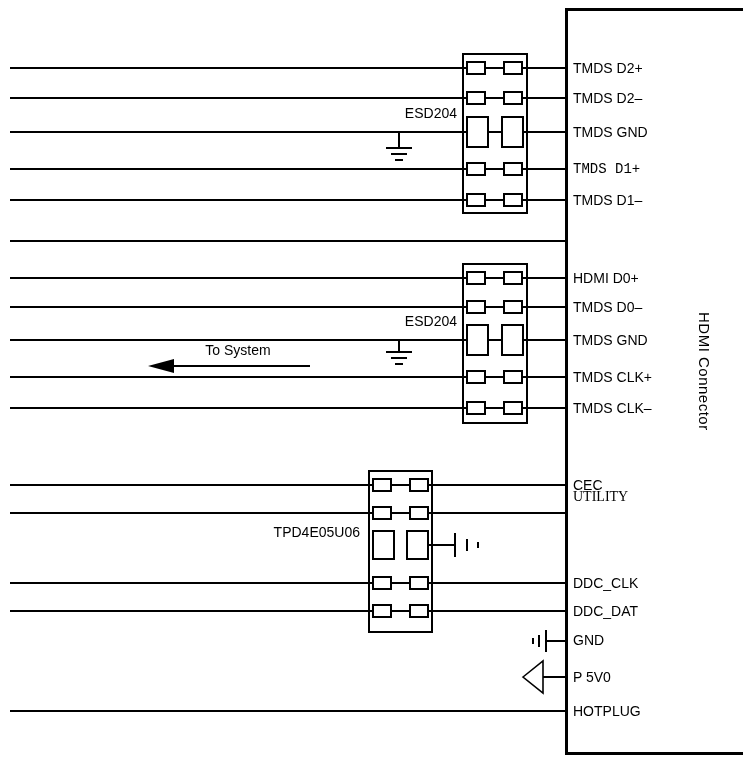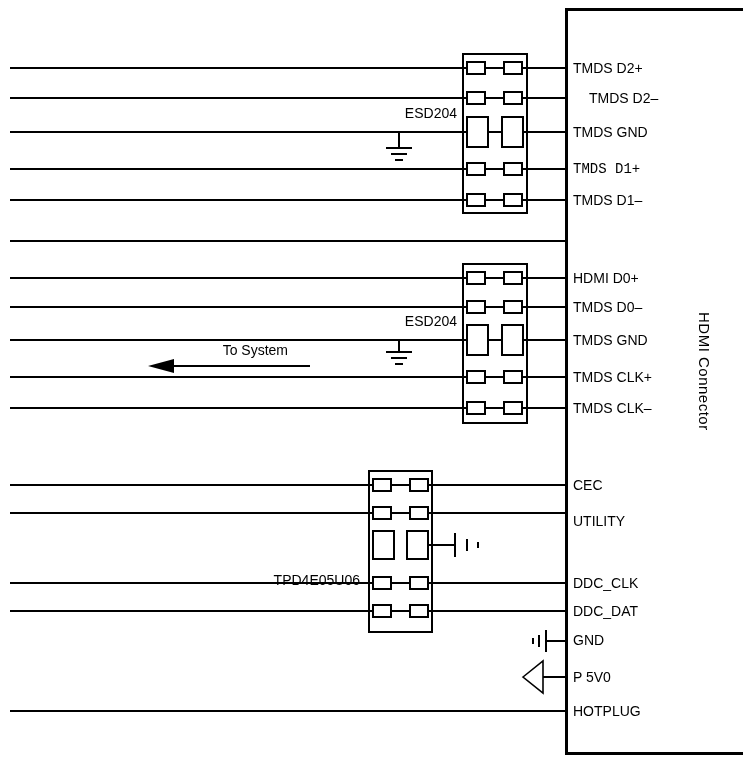--- a/index.html
+++ b/index.html
@@ -80,36 +80,36 @@
   <div class="pin" style="left:372px;top:478px;"></div>
   <div class="pin" style="left:409px;top:478px;"></div>
   <div class="pin" style="left:372px;top:506px;"></div>
   <div class="pin" style="left:409px;top:506px;"></div>
   <div class="pin bigtpd" style="left:372px;top:530px;"></div>
   <div class="pin bigtpd" style="left:406px;top:530px;"></div>
   <div class="pin" style="left:372px;top:576px;"></div>
   <div class="pin" style="left:409px;top:576px;"></div>
   <div class="pin" style="left:372px;top:604px;"></div>
   <div class="pin" style="left:409px;top:604px;"></div>
-  <div class="lbl complbl" style="left:238px;top:523px;width:122px;margin-top:48px;">TPD4E05U06</div>
+  <div class="lbl complbl" style="left:238px;top:523px;width:122px;">TPD4E05U06</div>
 
-  <div class="lbl" style="left:188px;top:341px;width:100px;text-align:right;">To System</div>
+  <div class="lbl" style="left:188px;top:341px;width:100px;text-align:center;">To System</div>
 
   <div class="lbl pinlbl" style="top:59px;">TMDS D2+</div>
-  <div class="lbl pinlbl" style="top:89px;margin-left:16px;">TMDS D2–</div>
+  <div class="lbl pinlbl" style="top:89px;">TMDS D2–</div>
   <div class="lbl pinlbl" style="top:123px;">TMDS GND</div>
   <div class="lbl pinlbl" style="top:160px;font-family:Liberation Mono, monospace;">TMDS D1+</div>
   <div class="lbl pinlbl" style="top:191px;">TMDS D1–</div>
   <div class="lbl pinlbl" style="top:269px;">HDMI D0+</div>
   <div class="lbl pinlbl" style="top:298px;">TMDS D0–</div>
   <div class="lbl pinlbl" style="top:331px;">TMDS GND</div>
   <div class="lbl pinlbl" style="top:368px;">TMDS CLK+</div>
   <div class="lbl pinlbl" style="top:399px;">TMDS CLK–</div>
   <div class="lbl pinlbl" style="top:476px;">CEC</div>
-  <div class="lbl pinlbl" style="top:512px;">UTILITY</div>
+  <div class="lbl pinlbl" style="top:488px;font-family:Liberation Serif, serif;">UTILITY</div>
   <div class="lbl pinlbl" style="top:574px;">DDC_CLK</div>
   <div class="lbl pinlbl" style="top:602px;">DDC_DAT</div>
   <div class="lbl pinlbl" style="top:631px;">GND</div>
   <div class="lbl pinlbl" style="top:668px;">P 5V0</div>
   <div class="lbl pinlbl" style="top:702px;">HOTPLUG</div>
 
   <svg id="symbols" width="743" height="765" viewBox="0 0 743 765">
 
     <g>
       <line x1="170" y1="366" x2="310" y2="366" stroke="#000" stroke-width="2"></line>

